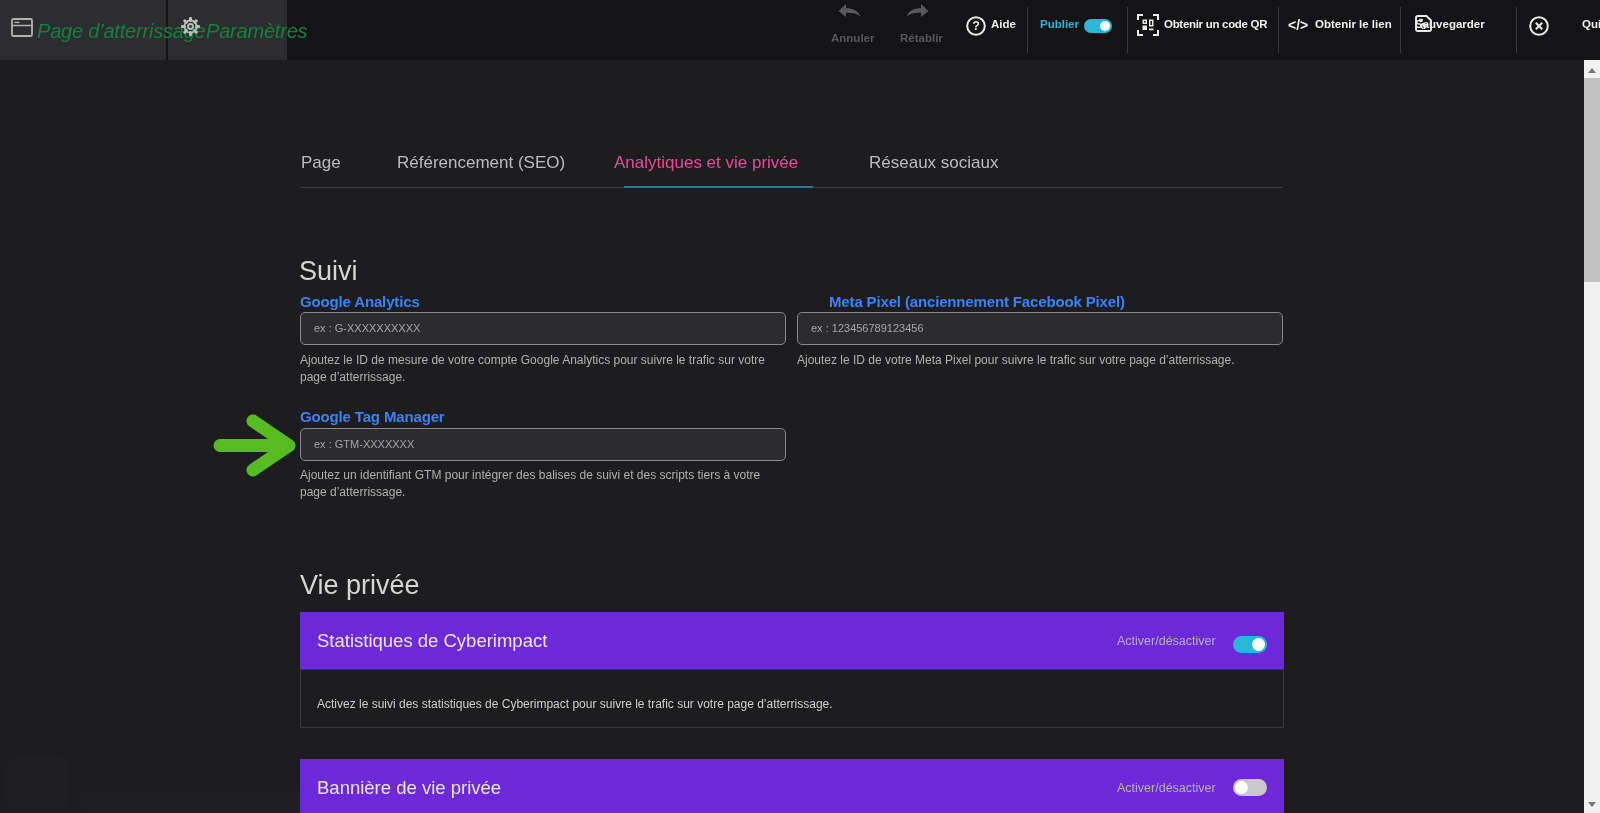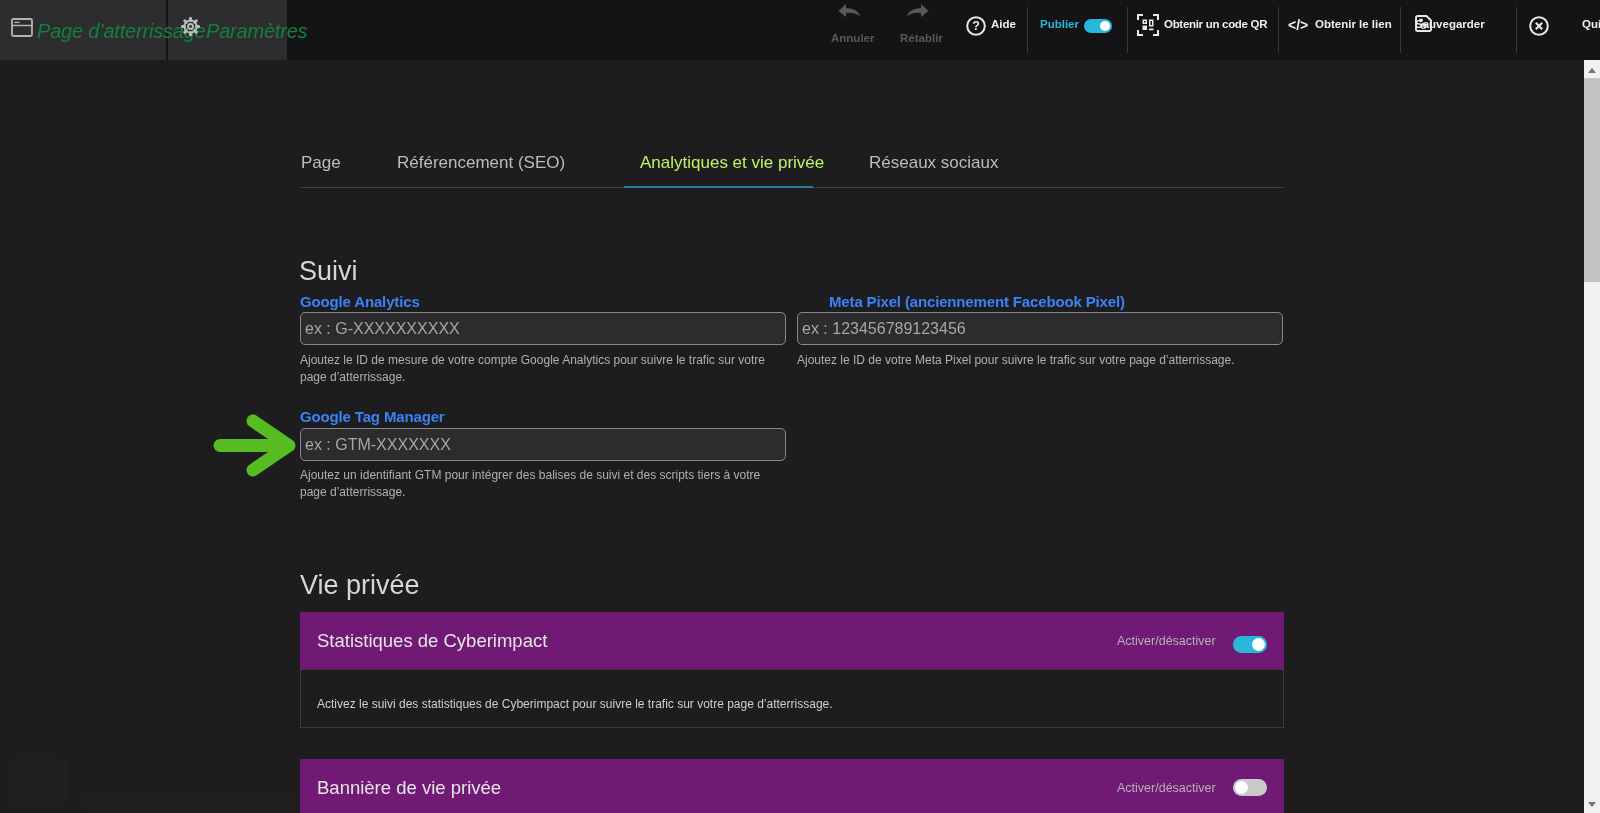--- a/index.html
+++ b/index.html
@@ -9,23 +9,23 @@
   .tab { position:absolute; top:0; height:60px; background:#2d2d2f; }
   .tablabel { position:absolute; font-size:20px; color:#15803d; letter-spacing:-0.2px; white-space:nowrap;font-style:italic; }
   .tbtxt { position:absolute; font-weight:bold; font-size:11.5px; color:#efefef; white-space:nowrap; line-height:1; }
   .sep { position:absolute; top:7px; height:46px; width:1px; background:#39393b; }
   .gray { color:#58585a; }
   .cyan { color:#29b7d9; }
   #content { position:absolute; left:0; top:60px; width:1584px; height:753px; background:#1d1d1f; }
   .navtab { position:absolute; font-size:17px; color:#bcbcbe; white-space:nowrap; line-height:1; }
   .h1 { position:absolute; font-size:27px; color:#d6d6d6; line-height:1; }
   .lbl { position:absolute; font-weight:bold; font-size:15px; letter-spacing:-0.15px; color:#3b82f6; line-height:1; white-space:nowrap; }
-  .inp { position:absolute; height:33px; background:#2c2c2e; border:1px solid #88888a; border-radius:5px; color:#a6a6a8; font-size:16px; line-height:31px; padding-left:4px; white-space:nowrap; }
+  .inp { position:absolute; height:33px; background:#2c2c2e; border:1px solid #88888a; border-radius:5px; color:#a6a6a8; font-size:11px; line-height:31px; padding-left:13px; white-space:nowrap; }
   .help { position:absolute; font-size:12px; color:#b0b0b0; line-height:17px; white-space:nowrap; }
-  .cardhead { position:absolute; left:300px; width:984px; background:#701a75; }
+  .cardhead { position:absolute; left:300px; width:984px; background:#6d28d9; }
   .cardtitle { position:absolute; left:17px; font-size:18.5px; color:#e6e6e6; line-height:1; white-space:nowrap; }
   .actlabel { position:absolute; font-size:12.5px; color:#b4b4b6; line-height:1; white-space:nowrap; }
   .toggle { position:absolute; border-radius:9px; }
   .knob { position:absolute; background:#fff; border-radius:50%; }
   #scrollbar { position:absolute; right:0; top:60px; width:16px; height:753px; background:#f1f1f1; }
   #sthumb { position:absolute; left:0; top:18px; width:16px; height:204px; background:#c2c2c2; }
   .arr-up { position:absolute; left:4px; top:8px; width:0; height:0; border-left:4px solid transparent; border-right:4px solid transparent; border-bottom:5px solid #757577; }
   .arr-dn { position:absolute; left:4px; bottom:6px; width:0; height:0; border-left:4px solid transparent; border-right:4px solid transparent; border-top:5px solid #757577; }
 </style>
 </head>
@@ -124,21 +124,21 @@
   <svg class="abs" style="left:1529px; top:16px;" width="20" height="20" viewBox="0 0 20 20">
     <circle cx="10" cy="10" r="8.8" fill="none" stroke="#e8e8e8" stroke-width="2"></circle>
     <line x1="6.8" y1="6.8" x2="13.2" y2="13.2" stroke="#e8e8e8" stroke-width="2"></line>
     <line x1="13.2" y1="6.8" x2="6.8" y2="13.2" stroke="#e8e8e8" stroke-width="2"></line>
   </svg>
   <div class="tbtxt" style="left:1554px; top:18.5px;margin-left:28px;">Quitter</div>
 </div>
 
 <div class="navtab" style="left:301px; top:153.5px;">Page</div>
 <div class="navtab" style="left:397px; top:153.5px;">Référencement (SEO)</div>
-<div class="navtab" style="left:640px; top:153.5px; color:#bef264;">Analytiques et vie privée</div>
+<div class="navtab" style="left:614px; top:153.5px; color:#ec4899;">Analytiques et vie privée</div>
 <div class="navtab" style="left:869px; top:153.5px;">Réseaux sociaux</div>
 <div class="abs" style="left:300px; top:187px; width:983px; height:1px; background:#3e3e40;"></div>
 <div class="abs" style="left:624px; top:186px; width:189px; height:2px; background:#257d96;"></div>
 
 <div class="h1" style="left:299px; top:258px;">Suivi</div>
 
 <div class="lbl" style="left:300px; top:294px;">Google Analytics</div>
 <div class="inp" style="left:300px; top:312px; width:486px;">ex : G-XXXXXXXXXX</div>
 <div class="help" style="left:300px; top:352px;">Ajoutez le ID de mesure de votre compte Google Analytics pour suivre le trafic sur votre<br>page d’atterrissage.</div>
 

